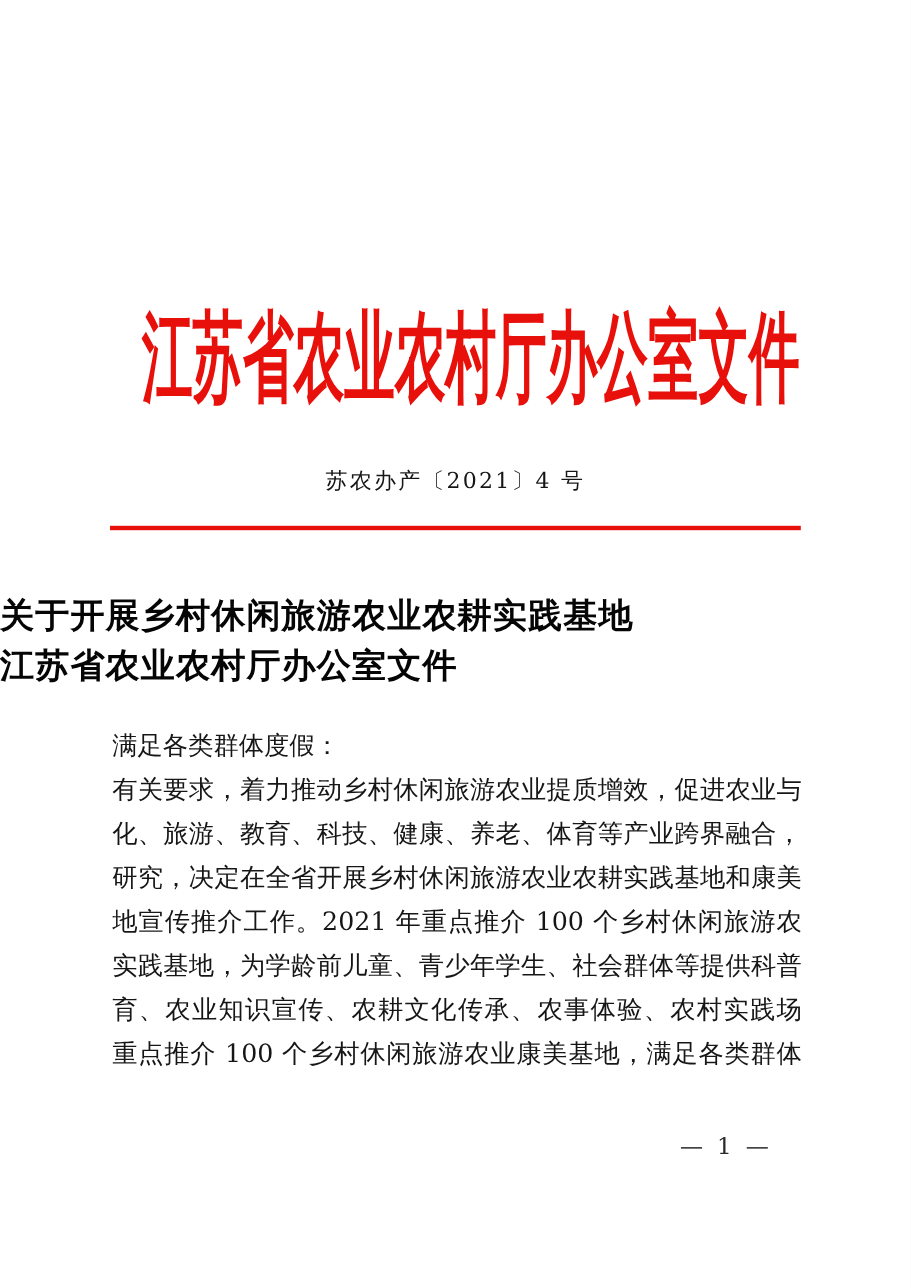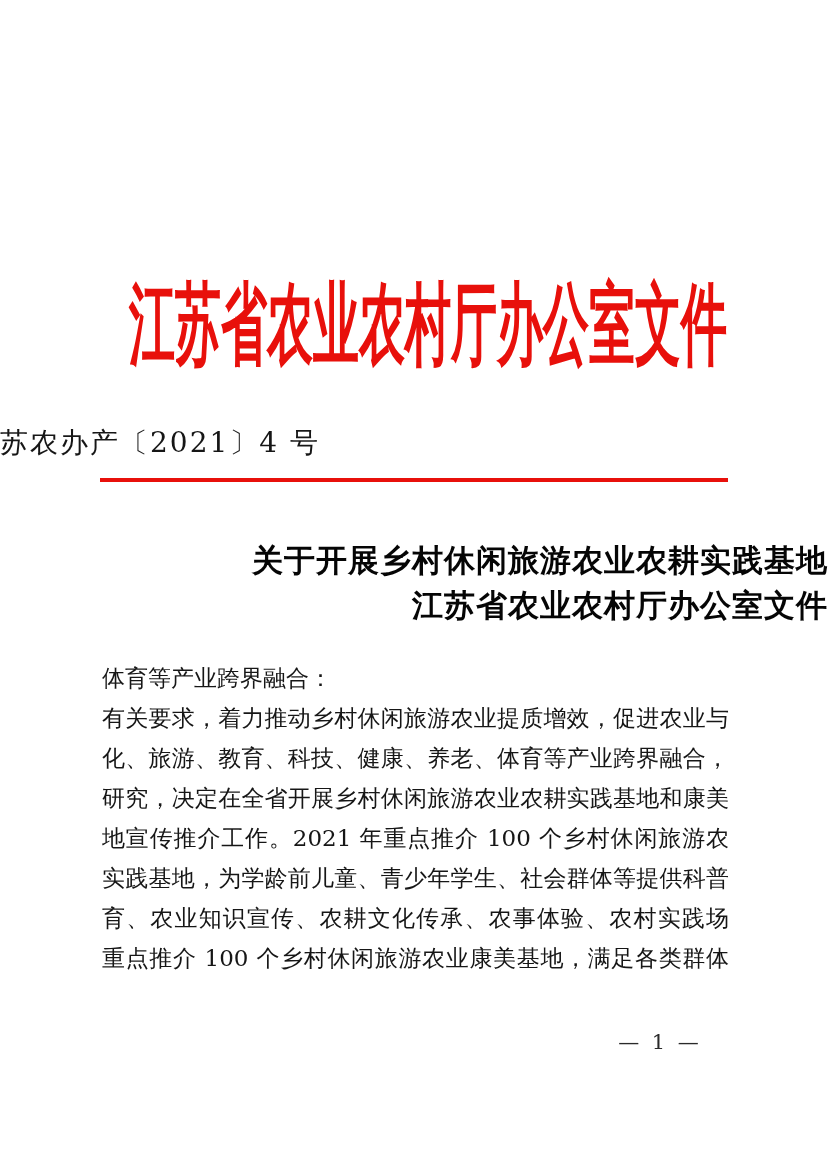--- a/index.html
+++ b/index.html
@@ -40,42 +40,43 @@
     transform: scaleY(1.95);
     transform-origin: center center;
   }
 
   
   .doc-number {
     position: absolute;
     top: 424px;
     left: 0;
     width: 100%;
-    font-size: 28px;
+    text-align: center;
+    font-size: 20px;
     letter-spacing: 2px;
     color: #161616;
   }
 
   
   .red-rule {
     position: absolute;
     top: 478px;
     left: 100px;
     width: 628px;
     height: 4px;
     background: #e8100b;
   }
 
   
   .doc-title {
     position: absolute;
     top: 538px;
     left: 0;
     width: 100%;
-    text-align: right;
+    text-align: left;
     font-weight: 700;
     font-size: 31px;
     line-height: 45px;
     letter-spacing: 1px;
     color: #050505;
   }
 
   
   .body-block {
     position: absolute;
@@ -124,21 +125,21 @@
   <div class="doc-number">苏农办产〔2021〕4 号</div>
 
   <div class="red-rule"></div>
 
   <div class="doc-title">
     <div>关于开展乡村休闲旅游农业农耕实践基地</div>
     <div>江苏省农业农村厅办公室文件</div>
   </div>
 
   <div class="body-block">
-    <div class="body-line salutation">体育等产业跨界融合：</div>
+    <div class="body-line salutation">满足各类群体度假：</div>
     <div class="body-line">有关要求，着力推动乡村休闲旅游农业提质增效，促进农业与文</div>
     <div class="body-line">化、旅游、教育、科技、健康、养老、体育等产业跨界融合，经</div>
     <div class="body-line">研究，决定在全省开展乡村休闲旅游农业农耕实践基地和康美基</div>
     <div class="body-line">地宣传推介工作。2021 年重点推介 100 个乡村休闲旅游农业农耕</div>
     <div class="body-line">实践基地，为学龄前儿童、青少年学生、社会群体等提供科普教</div>
     <div class="body-line">育、农业知识宣传、农耕文化传承、农事体验、农村实践场所；</div>
     <div class="body-line">重点推介 100 个乡村休闲旅游农业康美基地，满足各类群体度假</div>
   </div>
 
   <div class="page-footer">— 1 —</div>

